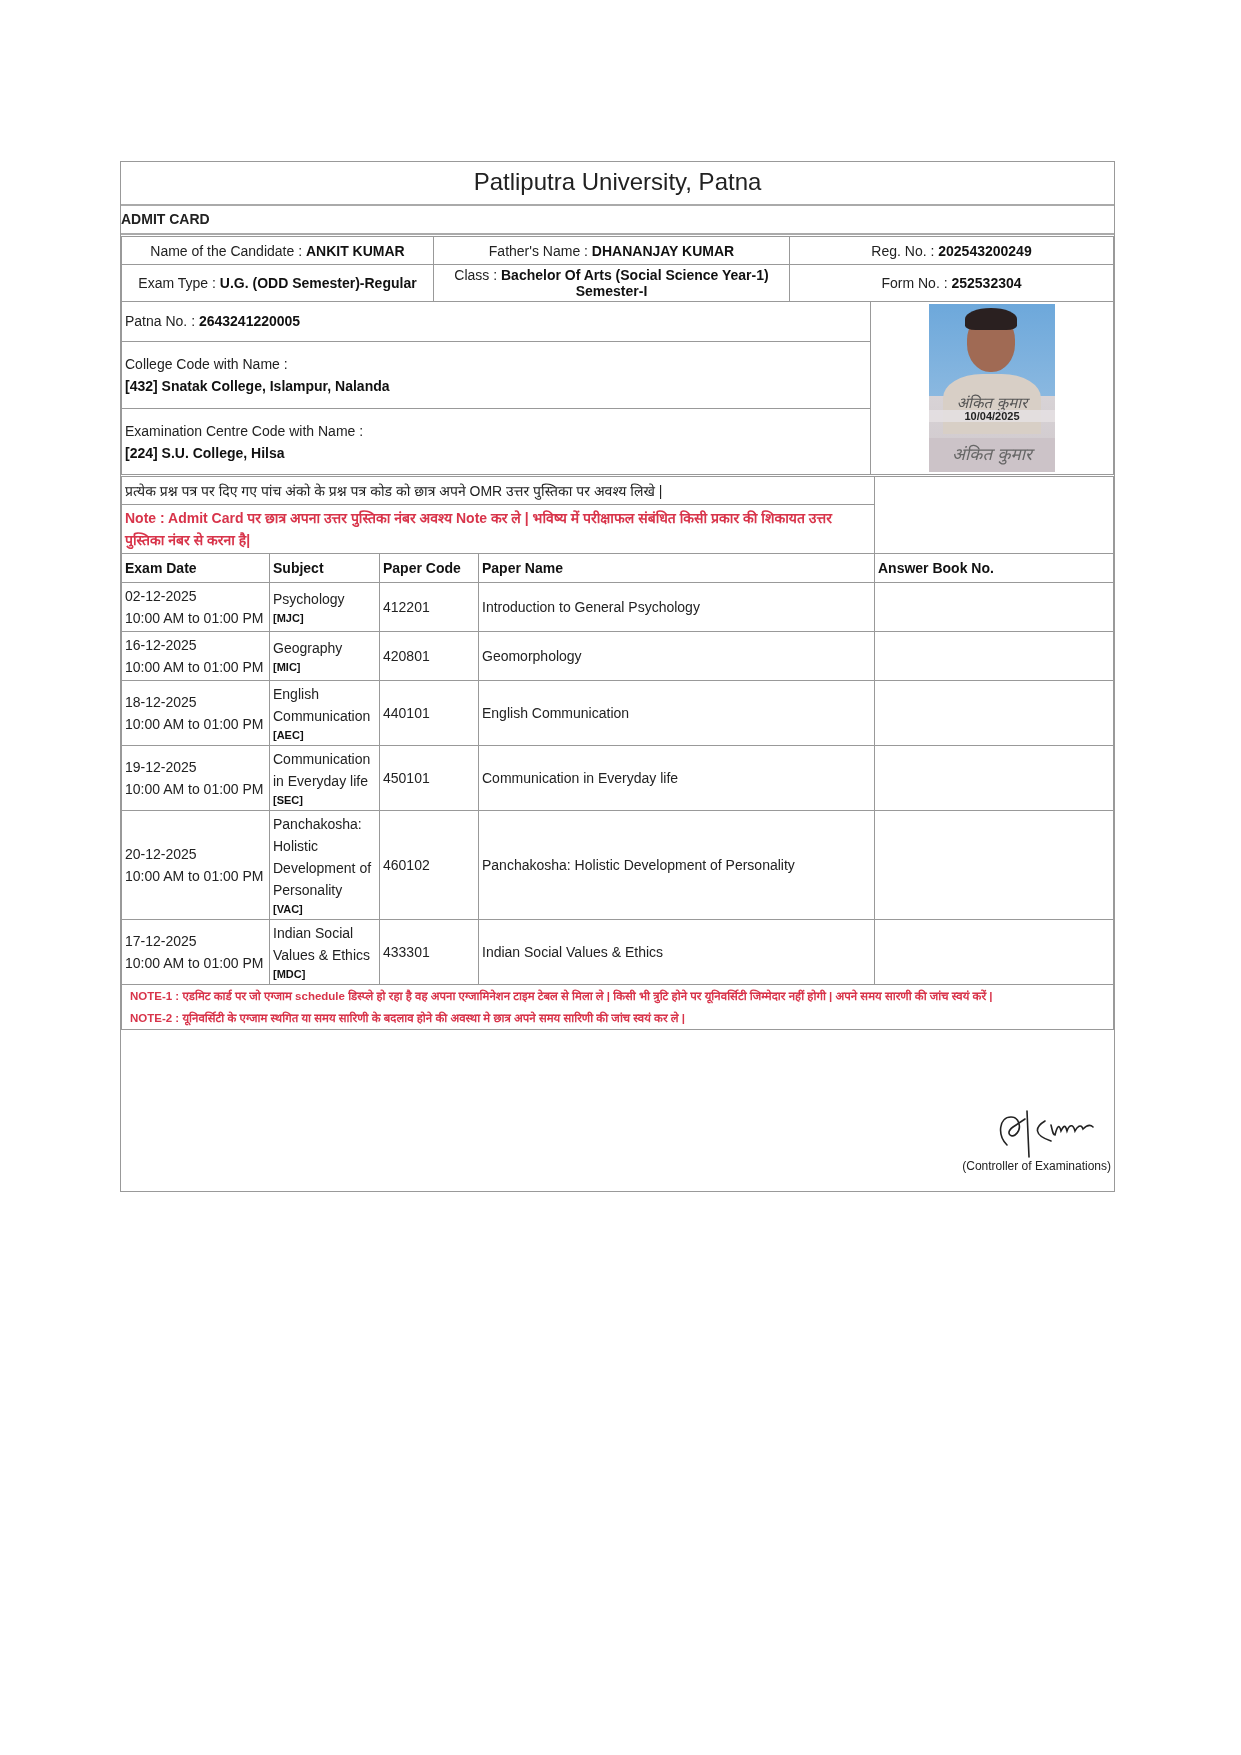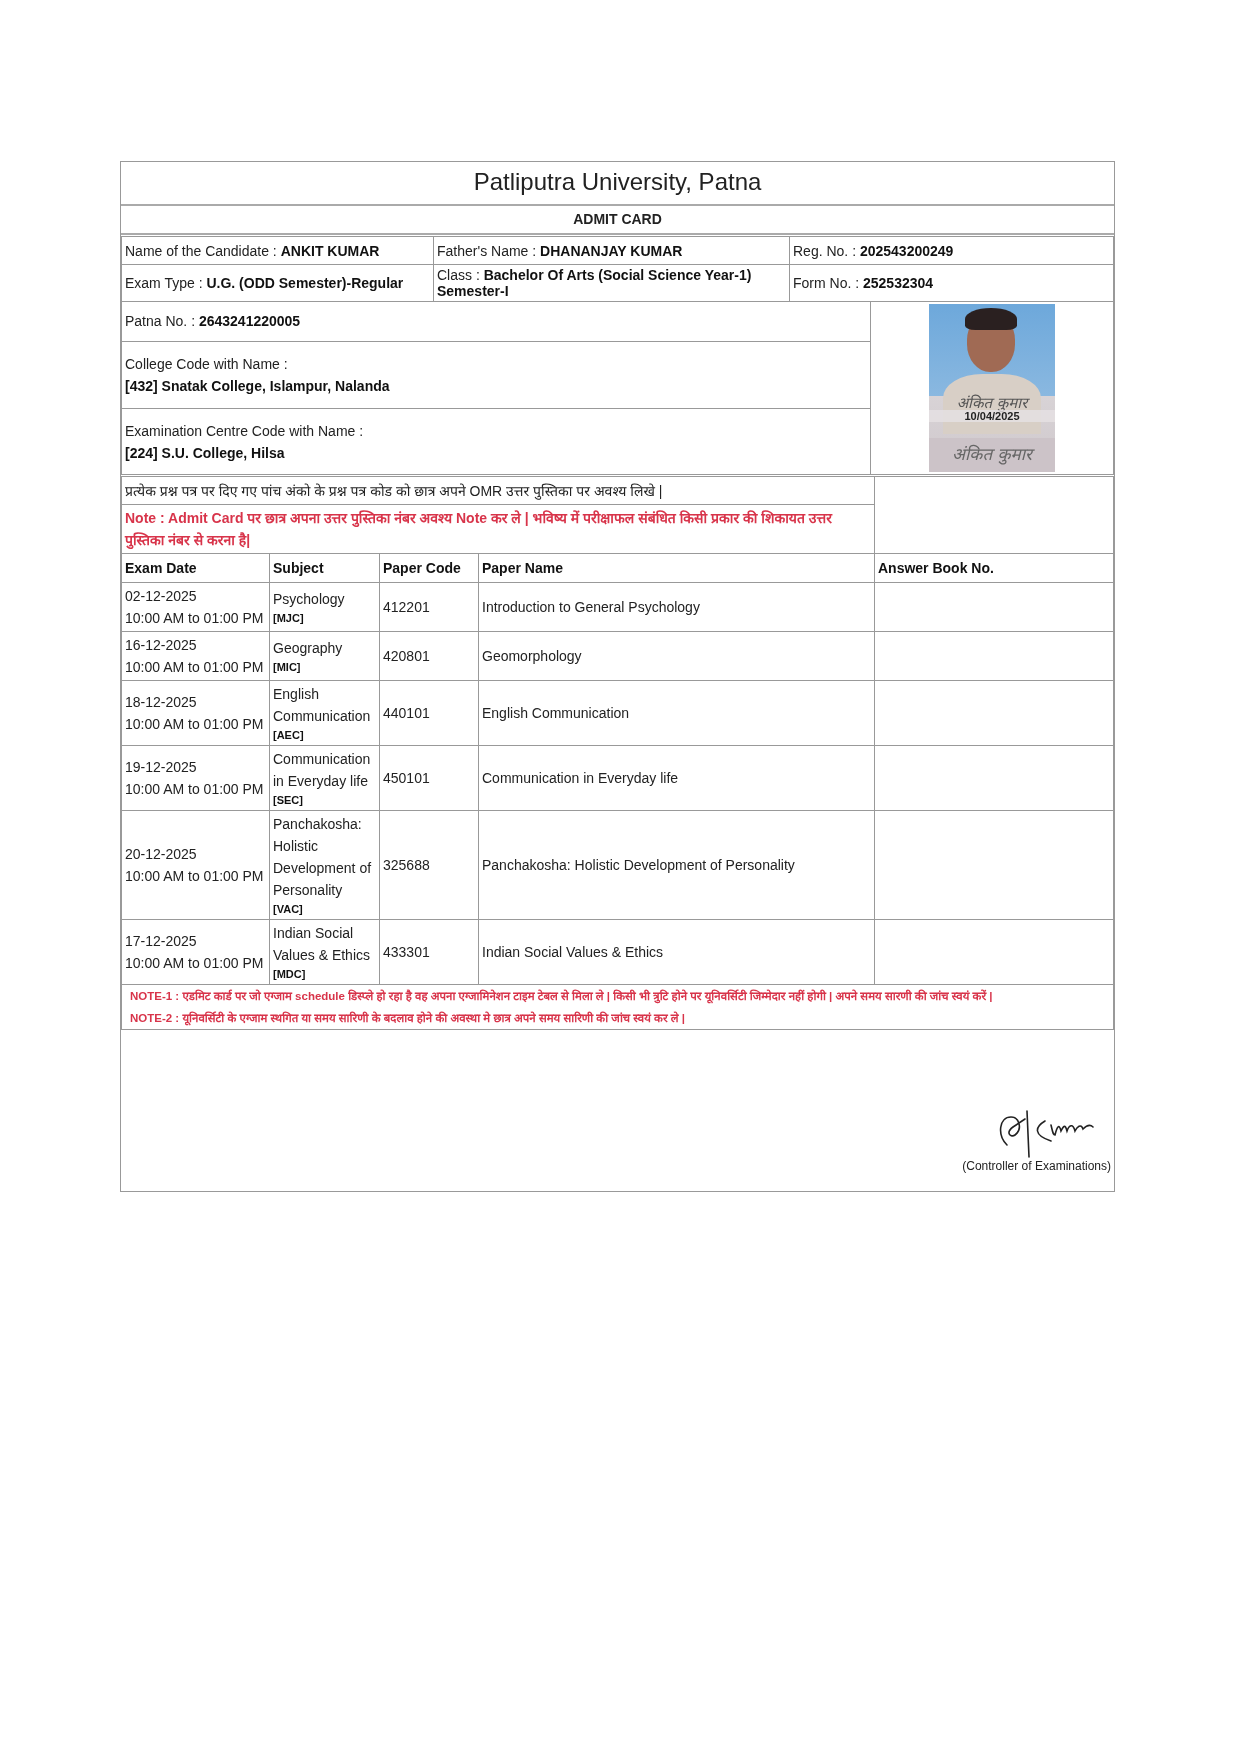--- a/index.html
+++ b/index.html
@@ -1,23 +1,23 @@
 <!DOCTYPE html>
 <html><head>
 <meta charset="utf-8">
 <style>
   html, body { margin: 0; padding: 0; background: #ffffff; }
   body { width: 1241px; height: 1755px; position: relative; font-family: "Liberation Sans", "DejaVu Sans", sans-serif; color: #222; }
   .card { position: absolute; left: 120px; top: 161px; width: 995px; height: 1031px; border: 1px solid #999; box-sizing: border-box; }
   .uni-title { height: 42px; border-bottom: 2px solid #aaa; text-align: center; font-size: 24px; line-height: 40px; color: #222; }
-  .admit-title { height: 27px; border-bottom: 2px solid #aaa; text-align: center; font-size: 14px; font-weight: bold; line-height: 26px; }
+  .admit-title { height: 27px; border-bottom: 2px solid #aaa; font-size: 14px; font-weight: bold; line-height: 26px; }
   table { border-collapse: collapse; width: 100%; }
   td, th { border: 1px solid #999; font-size: 14px; padding: 2px 3px; vertical-align: middle; text-align: left; }
   .info { margin-top: 1px; }
-  .info td { height: 23px; }
+  .info td { height: 23px; text-align: center; }
   b { font-weight: bold; color: #111; }
   .photo-cell { text-align: center; padding: 2px; width: 238px; }
   .photo { width: 126px; height: 168px; margin: 0 auto; position: relative; background: linear-gradient(#6da8db, #8ab8e0 55%, #d8d3d6 55%, #cfc8cc); overflow: hidden; }
   .photo .head { position: absolute; left: 38px; top: 10px; width: 48px; height: 58px; border-radius: 45% 45% 48% 48%; background: #a06a54; }
   .photo .hair { position: absolute; left: 36px; top: 4px; width: 52px; height: 22px; border-radius: 50% 50% 20% 20%; background: #2a2020; }
   .photo .body { position: absolute; left: 14px; top: 70px; width: 98px; height: 60px; border-radius: 40% 40% 0 0; background: #d8cfc6; }
   .photo .date { position: absolute; left: 0; width: 100%; top: 106px; text-align: center; font-size: 11px; font-weight: bold; color: #222; background: rgba(230,225,228,0.8); }
   .photo .sig1 { position: absolute; left: 0; width: 100%; top: 88px; text-align: center; font-size: 15px; color: #555; font-family: "DejaVu Serif", serif; font-style: italic; }
   .photo .sig2 { position: absolute; left: 0; width: 100%; top: 134px; height: 34px; text-align: center; font-size: 17px; color: #666; font-family: "DejaVu Serif", serif; font-style: italic; line-height: 32px; background: #ccc3c8; }
   .label-line { display: block; line-height: 22px; }
@@ -136,21 +136,21 @@
     <tr>
       <td><span>19-12-2025</span><br><span>10:00 AM to 01:00 PM</span></td>
       <td><span>Communication in Everyday life</span><span class="tag">[SEC]</span></td>
       <td>450101</td>
       <td>Communication in Everyday life</td>
       <td></td>
     </tr>
     <tr>
       <td><span>20-12-2025</span><br><span>10:00 AM to 01:00 PM</span></td>
       <td><span>Panchakosha: Holistic Development of Personality</span><span class="tag">[VAC]</span></td>
-      <td>325688</td>
+      <td>460102</td>
       <td>Panchakosha: Holistic Development of Personality</td>
       <td></td>
     </tr>
     <tr>
       <td><span>17-12-2025</span><br><span>10:00 AM to 01:00 PM</span></td>
       <td><span>Indian Social Values &amp; Ethics</span><span class="tag">[MDC]</span></td>
       <td>433301</td>
       <td>Indian Social Values &amp; Ethics</td>
       <td></td>
     </tr>

